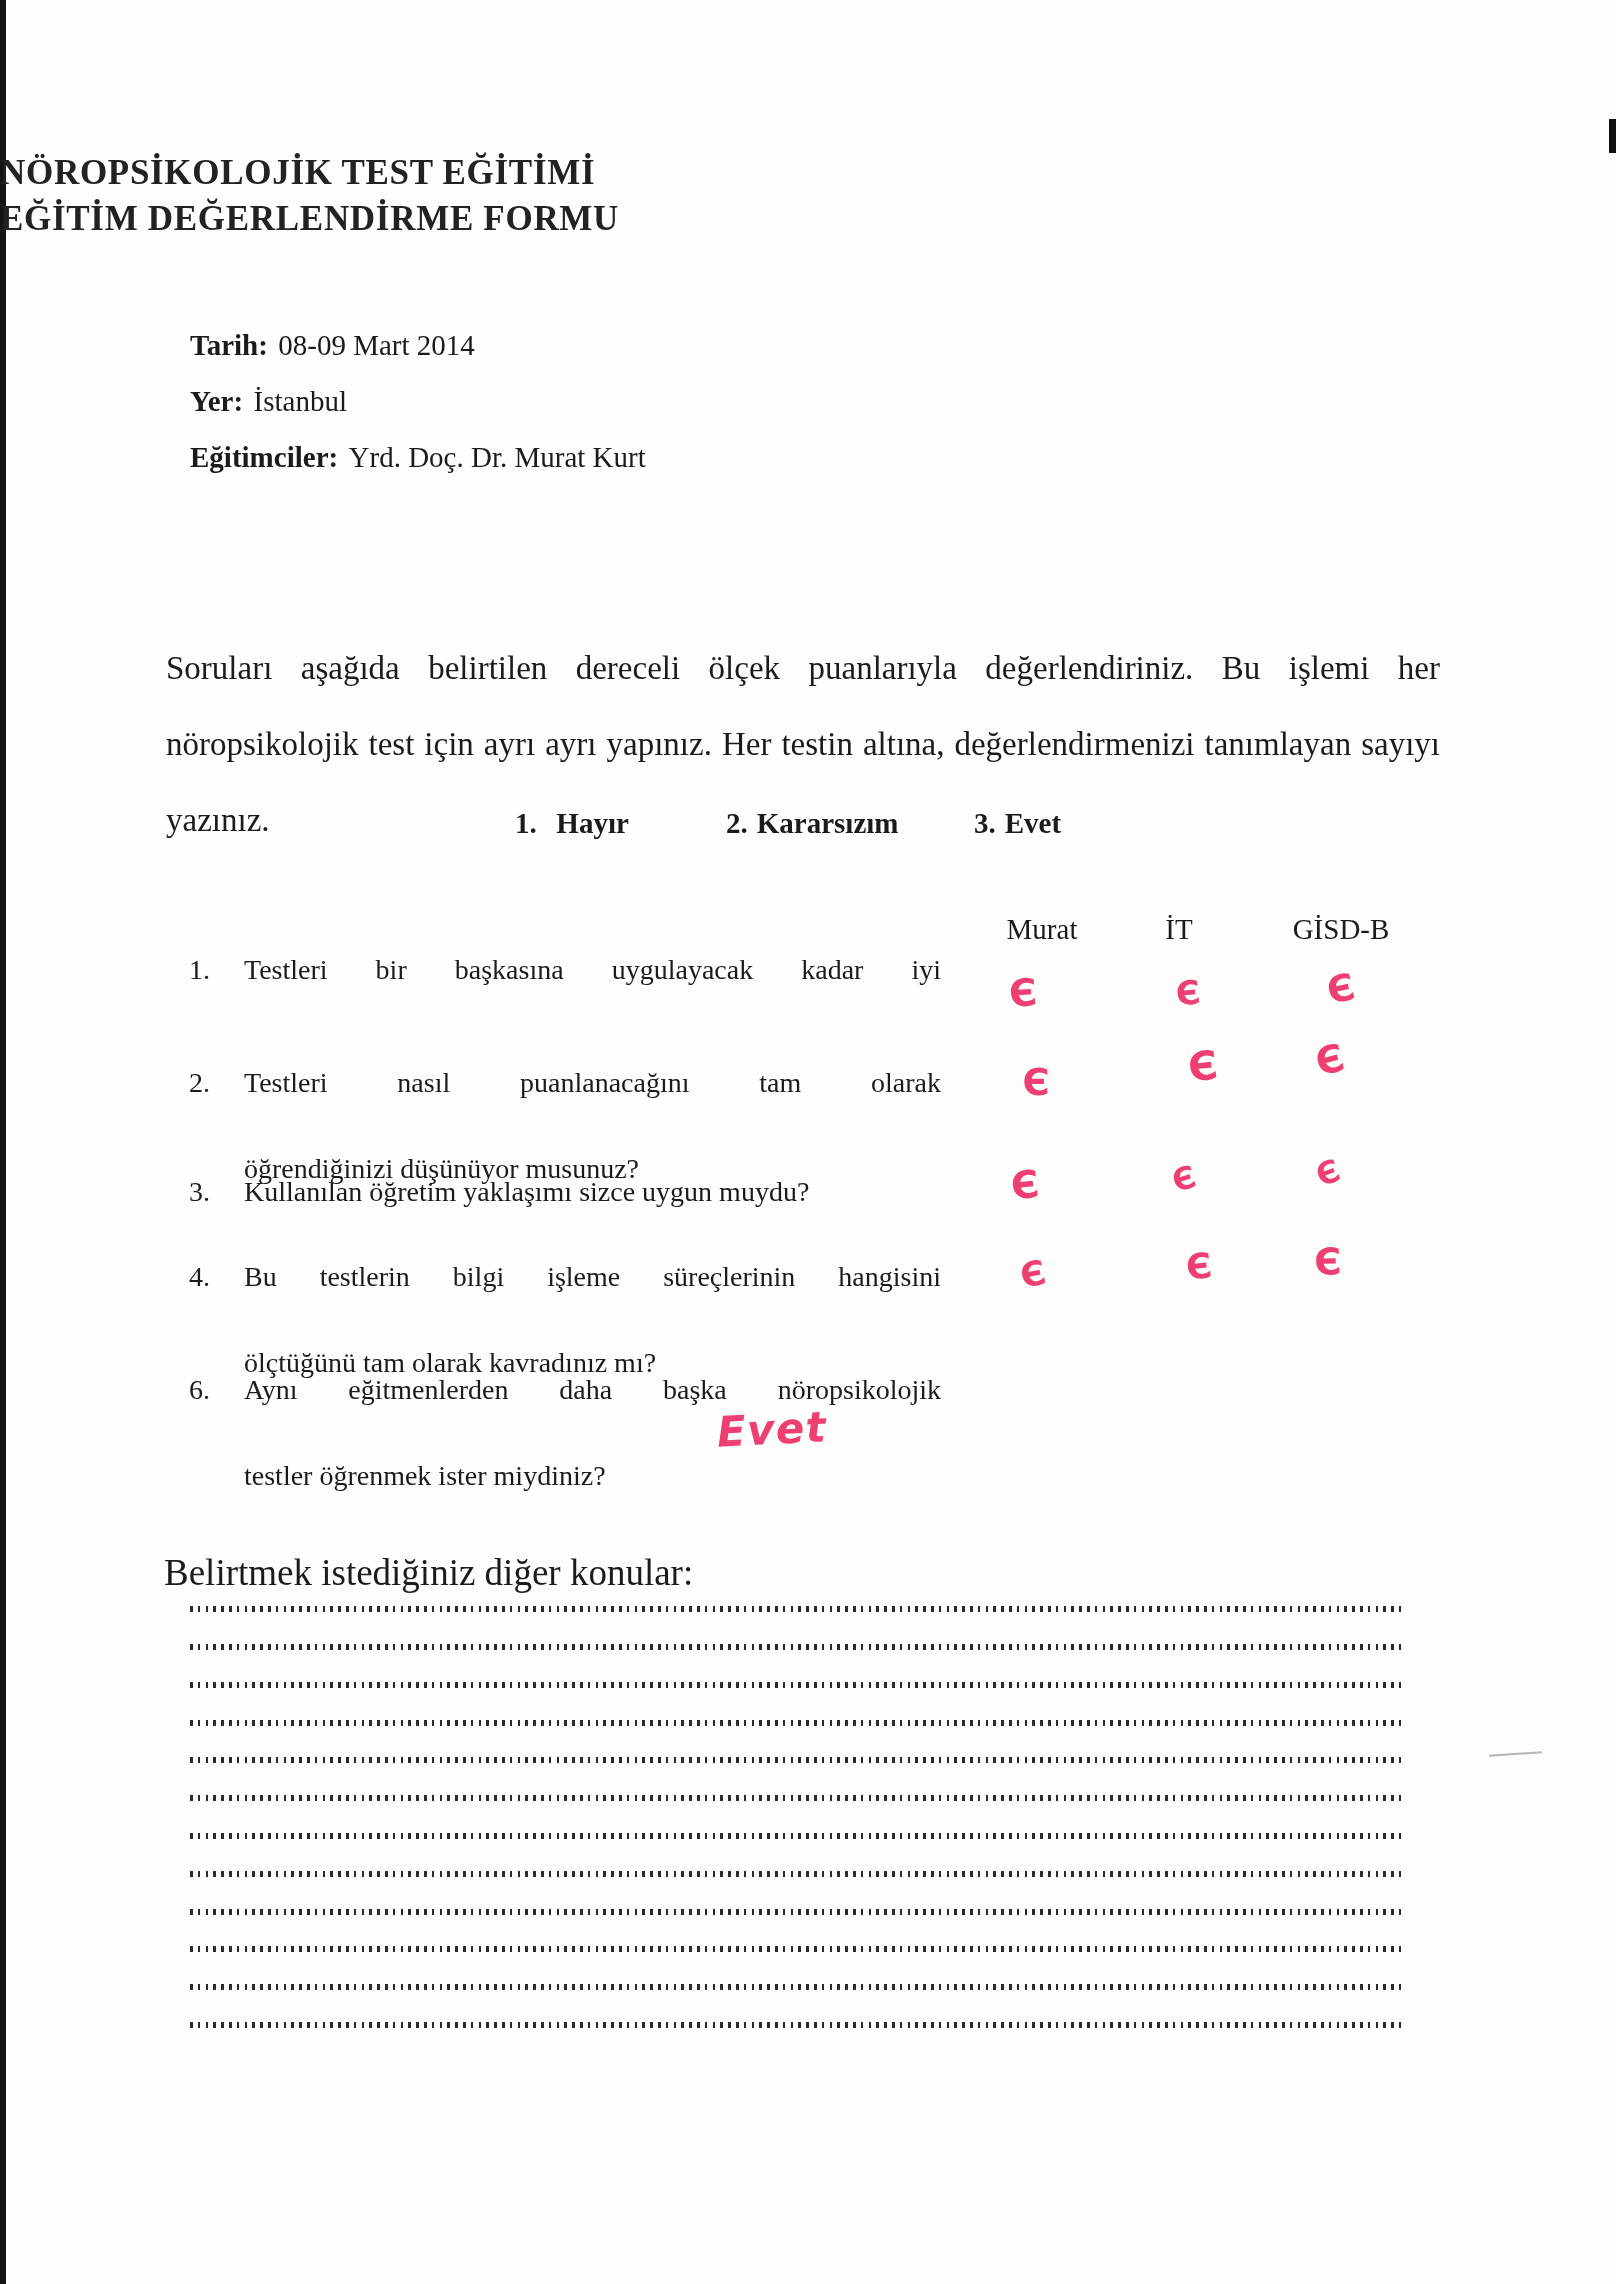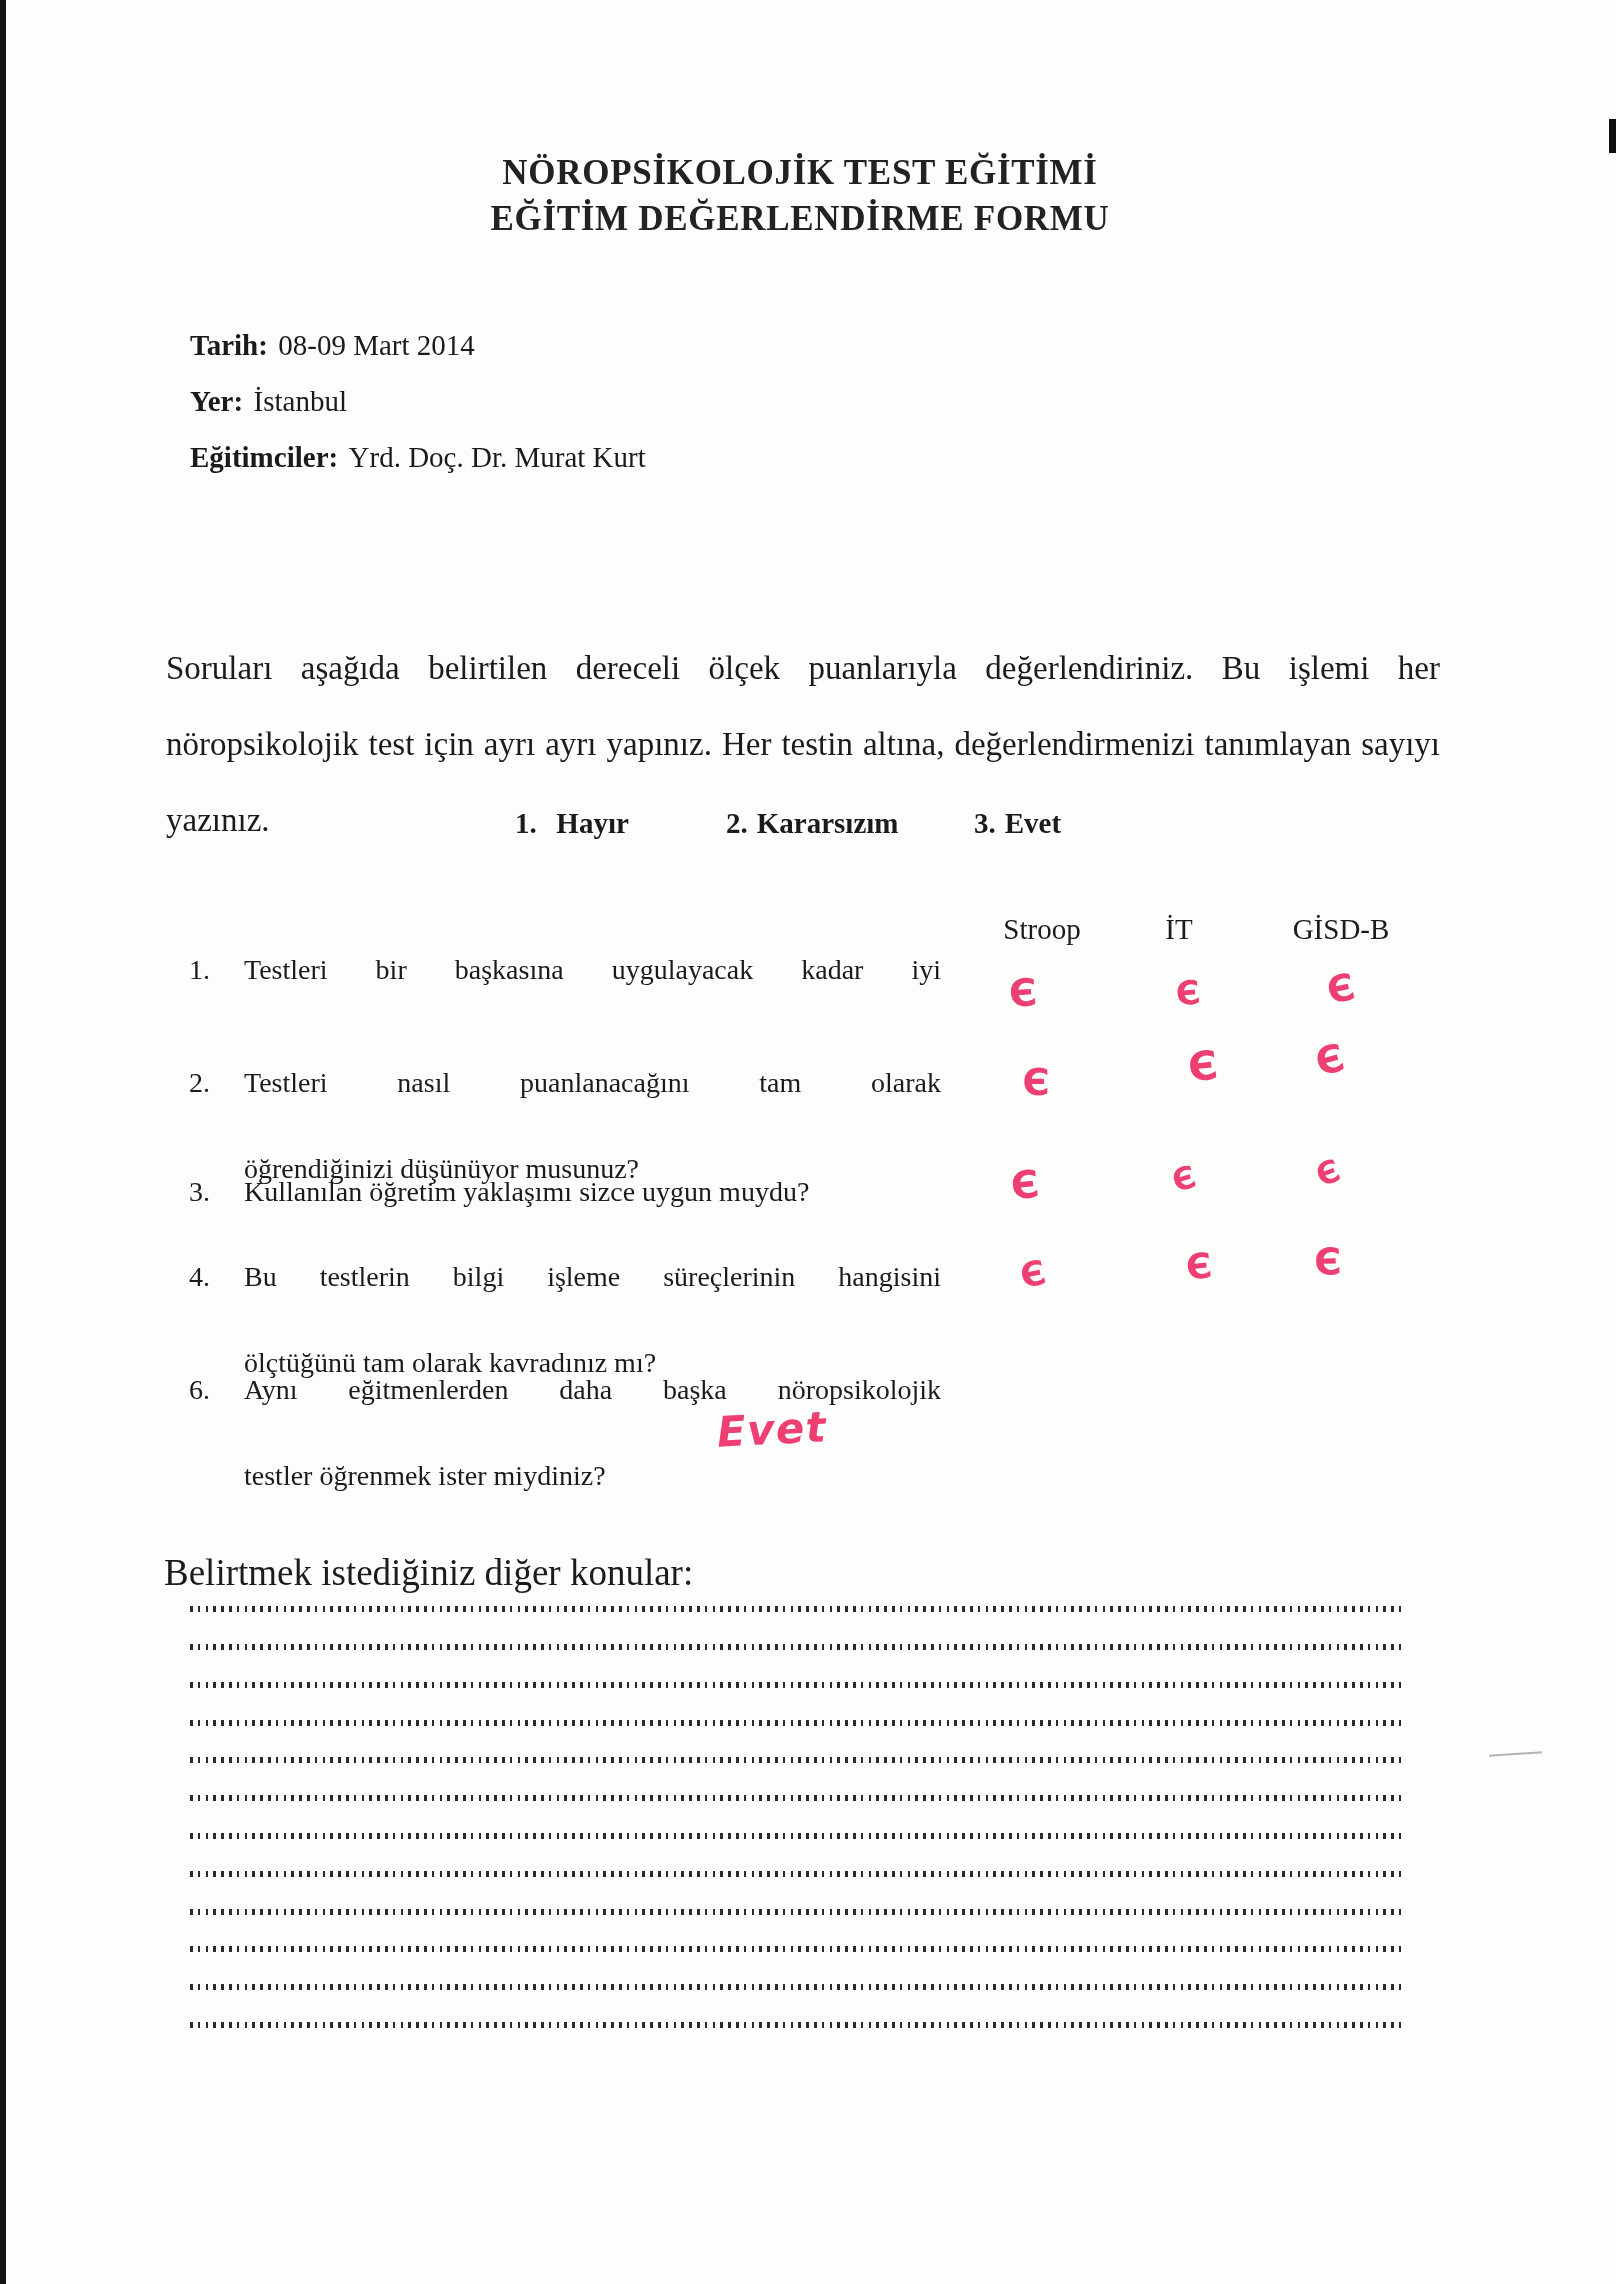--- a/index.html
+++ b/index.html
@@ -6,21 +6,21 @@
   body{width:1617px;height:2284px;background:#ffffff;}
   #page{position:relative;width:1617px;height:2284px;background:#fdfdfc;overflow:hidden;
         font-family:"Liberation Serif","DejaVu Serif",serif;color:#1b1b1b;}
 
   
   .edge-left{position:absolute;left:0;top:0;width:5.9px;height:2284px;background:#141414;}
   .edge-tick{position:absolute;right:0;top:119px;width:8.5px;height:34px;background:#0f0f0f;}
   .stray-dash{position:absolute;left:1489px;top:1753px;width:53px;height:2px;background:#b4b4b4;transform:rotate(-4deg);}
 
   
-  .title{position:absolute;top:150px;left:0;width:1600px;text-align:center;
+  .title{position:absolute;top:150px;left:0;width:1600px;
          font-weight:bold;font-size:35px;line-height:46px;letter-spacing:0.7px;color:#222;}
 
   
   .meta-row{position:absolute;left:190px;font-size:29px;white-space:nowrap;}
   .meta-row .lbl{font-weight:bold;margin-right:10.4px;}
 
   
   .instructions{position:absolute;left:166px;top:649px;width:1274px;font-size:33px;line-height:38px;}
 
   
@@ -97,21 +97,21 @@
   <div class="scale-item" style="left:515px">
     <span class="num wide">1.</span><span>Hayır</span>
   </div>
   <div class="scale-item" style="left:726px">
     <span class="num">2.</span><span>Kararsızım</span>
   </div>
   <div class="scale-item" style="left:974px">
     <span class="num">3.</span><span>Evet</span>
   </div>
 
-  <div class="col-head" style="left:1042px">Stroop</div>
+  <div class="col-head" style="left:1042px">Murat</div>
   <div class="col-head" style="left:1179px">İT</div>
   <div class="col-head" style="left:1341px">GİSD-B</div>
 
   <div class="question" style="top:948px">
     <span class="qnum">1.</span>
     <div class="qtext">
       <div class="jl">Testleri bir başkasına uygulayacak kadar iyi</div>
     </div>
   </div>
 

